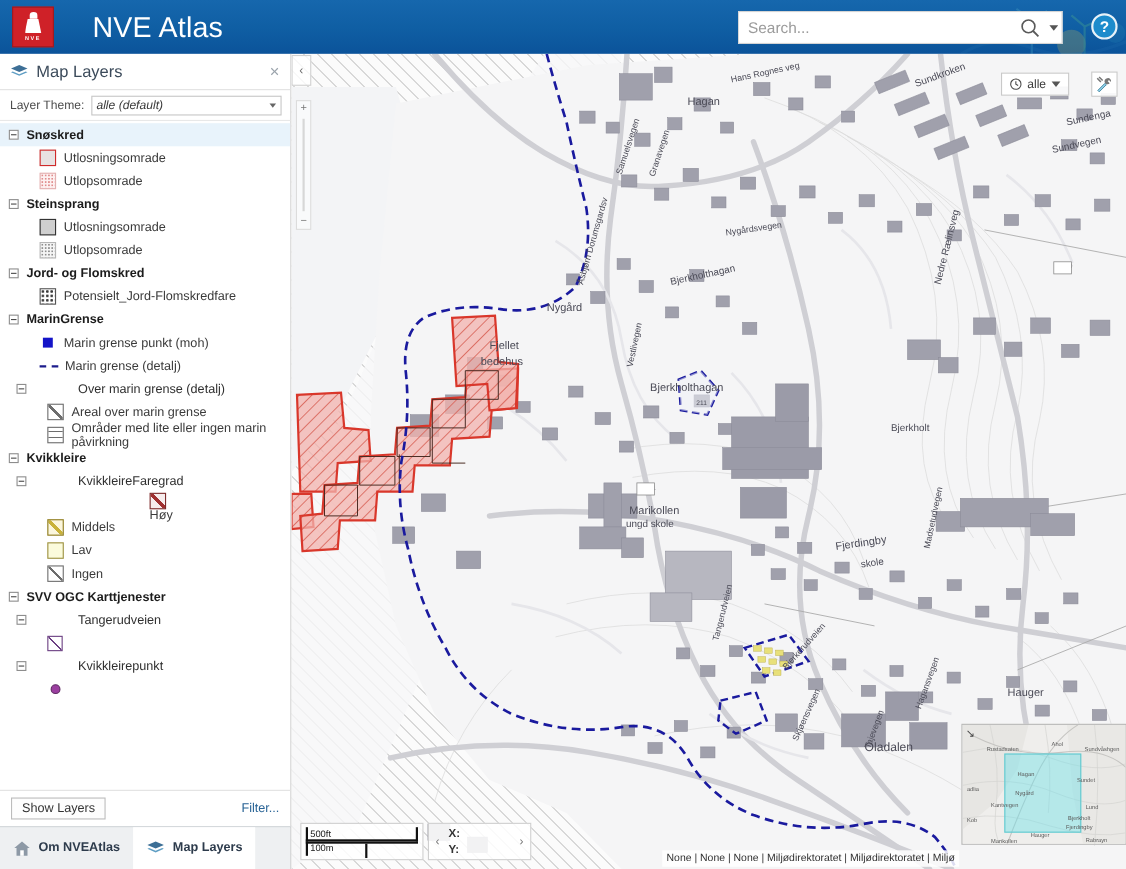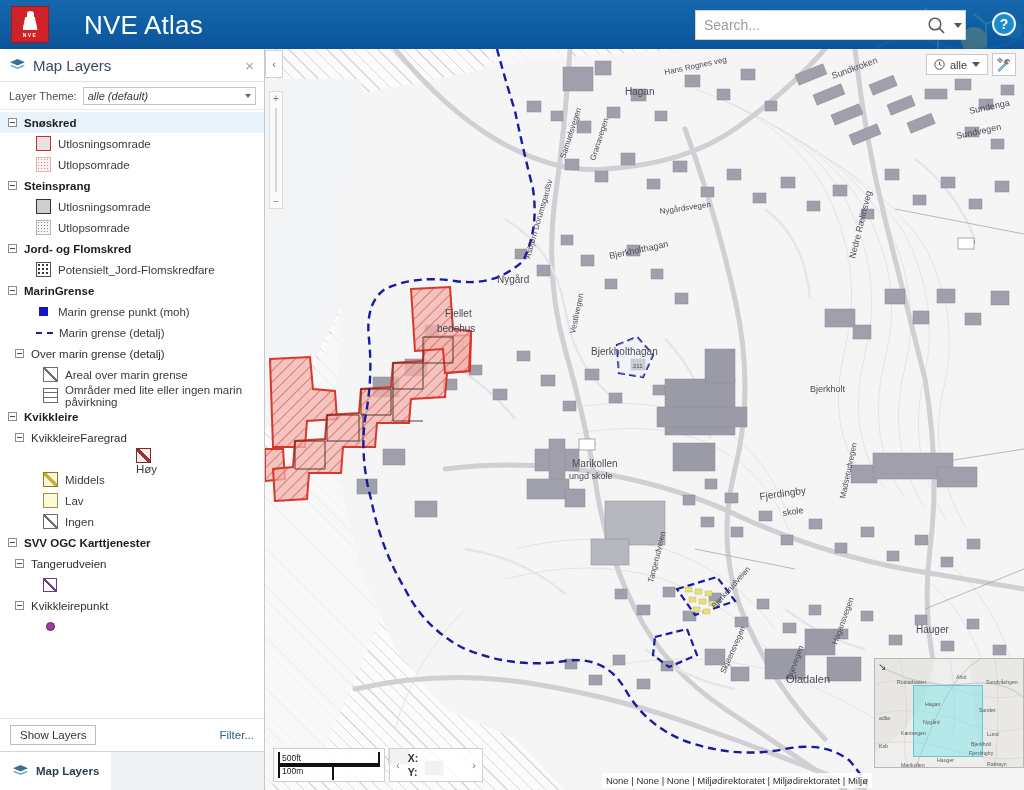--- a/index.html
+++ b/index.html
@@ -37,21 +37,21 @@
   }
   .logo-text {
     font-size: 5px; letter-spacing: 1.4px; color: #fff; font-weight: bold;
     margin-top: 2px;
   }
   .app-title {
     position: absolute; left: 84px; top: 10px;
     font-size: 26px; color: #ffffff; font-weight: normal; letter-spacing: .2px;
   }
   .search-wrap {
-    position: absolute; right: 58px; top: 10px; width: 271px; height: 30px;
+    position: absolute; right: 58px; top: 10px; width: 295px; height: 30px;
     background: #fff; border: 1px solid #d4d4d4; display: flex; align-items: center;
   }
   .search-input {
     flex: 1; height: 26px; border: none; outline: none; padding: 0 8px;
     font-size: 14px; color: #555; font-family: "Liberation Sans", sans-serif;
   }
   .search-input::placeholder { color: #9b9b9b; }
   .search-icon-btn {
     width: 30px; height: 28px; display: flex; align-items: center; justify-content: center;
     cursor: pointer;
@@ -97,21 +97,21 @@
   .lrow { display: flex; align-items: center; height: 21px; padding-left: 8px; }
   .lrow.group-hl { background: #e8f3fb; }
   .toggle-box {
     width: 9px; height: 9px; border: 1px solid #8d8d8d; background: #fff;
     position: relative; margin-right: 7px; flex: none;
   }
   .toggle-box::before {
     content: ""; position: absolute; left: 1px; top: 3px; width: 5px; height: 1px; background: #4a4a4a;
   }
   .lbl-group { font-size: 11.5px; color: #1c1c1c; font-weight: bold; }
-  .lbl-sub { font-size: 11.5px; color: #2f2f2f; }
+  .lbl-sub { font-size: 11.5px; color: #2f2f2f; margin-left: 40px; }
   .lbl-item { font-size: 11.5px; color: #3a3a3a; }
   .swatch { width: 15px; height: 15px; margin-right: 7px; flex: none; }
 
   .sw-snos-ut { background: #e8e2e2; border: 1.6px solid #cf2a2a; }
   .sw-snos-utl {
     border: 1px solid #e3b0b0;
     background-color: #fdf1f1;
     background-image: radial-gradient(#e08b8b 0.9px, transparent 1px);
     background-size: 3px 3px;
   }
@@ -214,21 +214,21 @@
     background: rgba(255,255,255,.5); border: 1px solid #dcdcdc;
   }
   .zoom-btn {
     height: 13px; display: flex; align-items: center; justify-content: center;
     font-size: 10px; color: #777; cursor: pointer;
   }
   .zoom-track { height: 90px; display: flex; justify-content: center; padding: 3px 0; }
   .zoom-track::before { content: ""; width: 2px; background: #d7d7d7; }
 
   .map-tools {
-    position: absolute; right: 8px; top: 4px; display: flex; align-items: center; gap: 4px;
+    position: absolute; right: 8px; top: 16px; display: flex; align-items: center; gap: 20px;
   }
   .time-pill {
     display: flex; align-items: center; gap: 5px; height: 21px; padding: 0 7px;
     background: rgba(255,255,255,.92); border: 1px solid #c9c9c9; cursor: pointer;
   }
   .time-pill-label { font-size: 11px; color: #3b3b3b; }
   .tool-btn {
     width: 24px; height: 23px; background: rgba(255,255,255,.92); border: 1px solid #c9c9c9;
     display: flex; align-items: center; justify-content: center; cursor: pointer;
   }
@@ -450,20 +450,27 @@
         </div>
       </div>
 
     <div class="sidebar-actions">
       <button class="btn-show-layers">Show Layers</button>
       <span class="link-filter">Filter...</span>
     </div>
   </div>
 
   <div class="bottom-tabs">
+    <div class="btab">
+      <svg width="16" height="15" viewBox="0 0 16 15">
+        <path d="M8 1 L15 7 L13 7 L13 14 L3 14 L3 7 L1 7 Z" fill="#8d99a6"></path>
+        <rect x="6.4" y="9" width="3.2" height="5" fill="#fff"></rect>
+      </svg>
+      <span class="btab-label">Om NVEAtlas</span>
+    </div>
     <div class="btab active">
       <svg width="17" height="14" viewBox="0 0 17 14">
         <path d="M8.5 1 L16 4.2 L8.5 7.4 L1 4.2 Z" fill="#3d6f96"></path>
         <path d="M2.6 7 L8.5 9.5 L14.4 7 L16 7.7 L8.5 10.9 L1 7.7 Z" fill="#5f9ec4"></path>
       </svg>
       <span class="btab-label">Map Layers</span>
     </div>
   </div>
 
   <div class="map">

